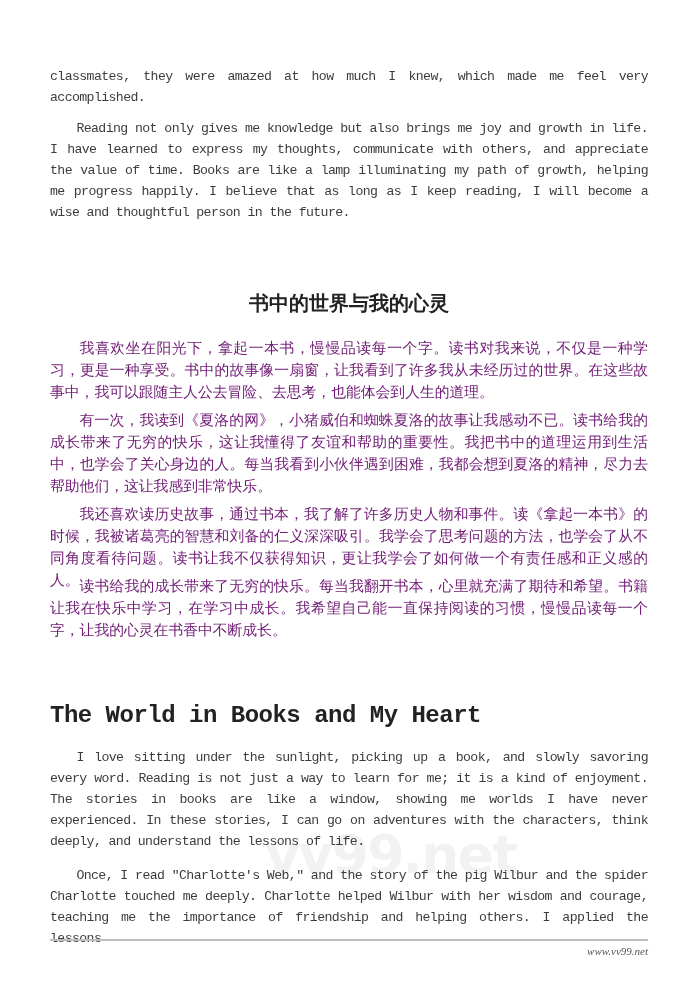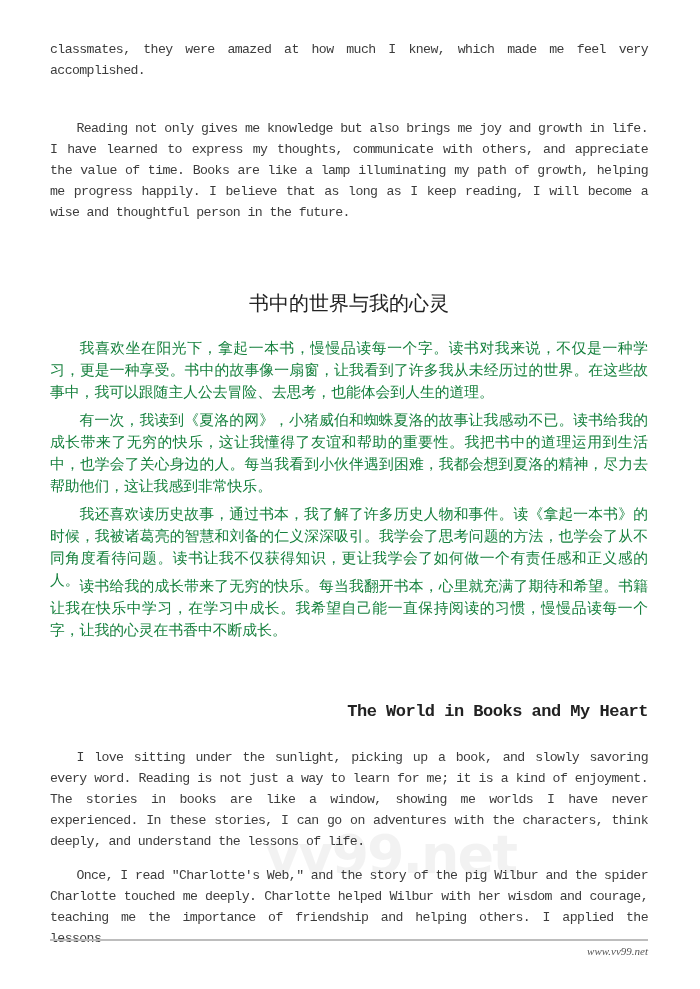--- a/index.html
+++ b/index.html
@@ -9,48 +9,48 @@
   }
   .page { position: absolute; left: 50px; top: 0; width: 598px; }
   .en {
     font-family: "Liberation Mono", "DejaVu Sans Mono", monospace;
     font-size: 13.2px; line-height: 21px; text-align: justify; margin: 0;
     letter-spacing: -0.6px; color: #3c3c3c;
   }
   .zh {
     font-family: "DejaVu Serif", "Liberation Serif", serif;
     font-size: 14.8px; line-height: 22px; text-align: justify; margin: 0;
-    color: #15803d;
+    color: #701a75;
   }
   .indent { text-indent: 2em; }
   .heading-zh {
-    font-family: "DejaVu Serif", serif; font-weight: normal; font-size: 20px; color: #222;
+    font-family: "DejaVu Serif", serif; font-weight: bold; font-size: 20px; color: #222;
     text-align: center; margin: 0;
   }
   .heading-en {
-    font-family: "Liberation Mono", "DejaVu Sans Mono", monospace; font-weight: bold; font-size: 17px;
-    color: #222; text-align: right; margin: 0; letter-spacing: -0.5px;
+    font-family: "Liberation Mono", "DejaVu Sans Mono", monospace; font-weight: bold; font-size: 24px;
+    color: #222; text-align: left; margin: 0; letter-spacing: -0.5px;
   }
   .abs { position: absolute; left: 0; width: 598px; }
   .rule { position: absolute; left: 50px; width: 598px; top: 939px; height: 2px; background: #bdbdbd; }
   .footer {
     position: absolute; right: 52px; top: 945px;
     font-family: "Liberation Serif", serif; font-style: italic; font-size: 11px; color: #555;
   }
   .watermark {
     position: absolute; left: 265px; top: 823px; font-family: "DejaVu Sans", sans-serif;
     font-weight: bold; font-size: 54px; color: rgba(0,0,0,0.05); letter-spacing: -2px;
     pointer-events: none;
   }
 </style>
 </head>
 <body>
 
 <div class="page">
-  <p class="en abs" style="top:39px">classmates, they were amazed at how much I knew, which made me feel very accomplished.</p>
+  <p class="en abs" style="top:66px">classmates, they were amazed at how much I knew, which made me feel very accomplished.</p>
   <p class="en indent abs" style="top:118px">Reading not only gives me knowledge but also brings me joy and growth in life. I have learned to express my thoughts, communicate with others, and appreciate the value of time. Books are like a lamp illuminating my path of growth, helping me progress happily. I believe that as long as I keep reading, I will become a wise and thoughtful person in the future.</p>
 
   <h2 class="heading-zh abs" style="top:290px">书中的世界与我的心灵</h2>
   <p class="zh indent abs" style="top:337px">我喜欢坐在阳光下，拿起一本书，慢慢品读每一个字。读书对我来说，不仅是一种学习，更是一种享受。书中的故事像一扇窗，让我看到了许多我从未经历过的世界。在这些故事中，我可以跟随主人公去冒险、去思考，也能体会到人生的道理。</p>
   <p class="zh indent abs" style="top:409px">有一次，我读到《夏洛的网》，小猪威伯和蜘蛛夏洛的故事让我感动不已。读书给我的成长带来了无穷的快乐，这让我懂得了友谊和帮助的重要性。我把书中的道理运用到生活中，也学会了关心身边的人。每当我看到小伙伴遇到困难，我都会想到夏洛的精神，尽力去帮助他们，这让我感到非常快乐。</p>
   <p class="zh indent abs" style="top:503px">我还喜欢读历史故事，通过书本，我了解了许多历史人物和事件。读《拿起一本书》的时候，我被诸葛亮的智慧和刘备的仁义深深吸引。我学会了思考问题的方法，也学会了从不同角度看待问题。读书让我不仅获得知识，更让我学会了如何做一个有责任感和正义感的人。</p>
   <p class="zh indent abs" style="top:575px">读书给我的成长带来了无穷的快乐。每当我翻开书本，心里就充满了期待和希望。书籍让我在快乐中学习，在学习中成长。我希望自己能一直保持阅读的习惯，慢慢品读每一个字，让我的心灵在书香中不断成长。</p>
 
   <h2 class="heading-en abs" style="top:702px">The World in Books and My Heart</h2>
   <p class="en indent abs" style="top:747px">I love sitting under the sunlight, picking up a book, and slowly savoring every word. Reading is not just a way to learn for me; it is a kind of enjoyment. The stories in books are like a window, showing me worlds I have never experienced. In these stories, I can go on adventures with the characters, think deeply, and understand the lessons of life.</p>

